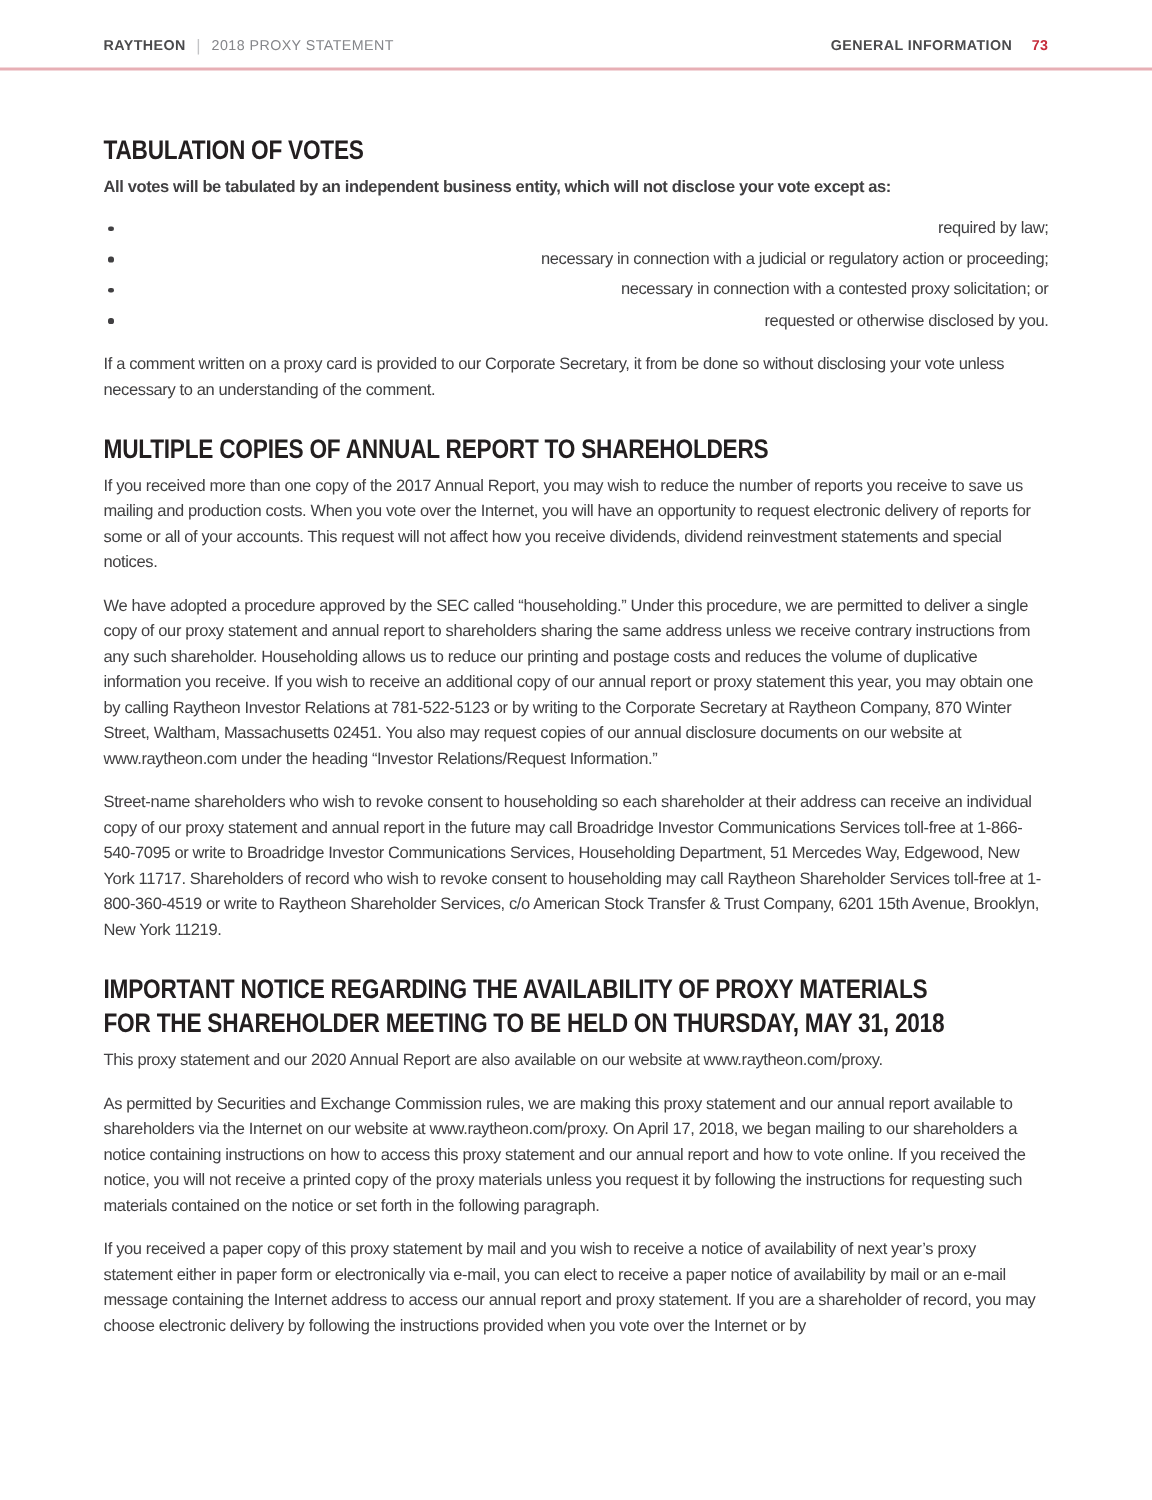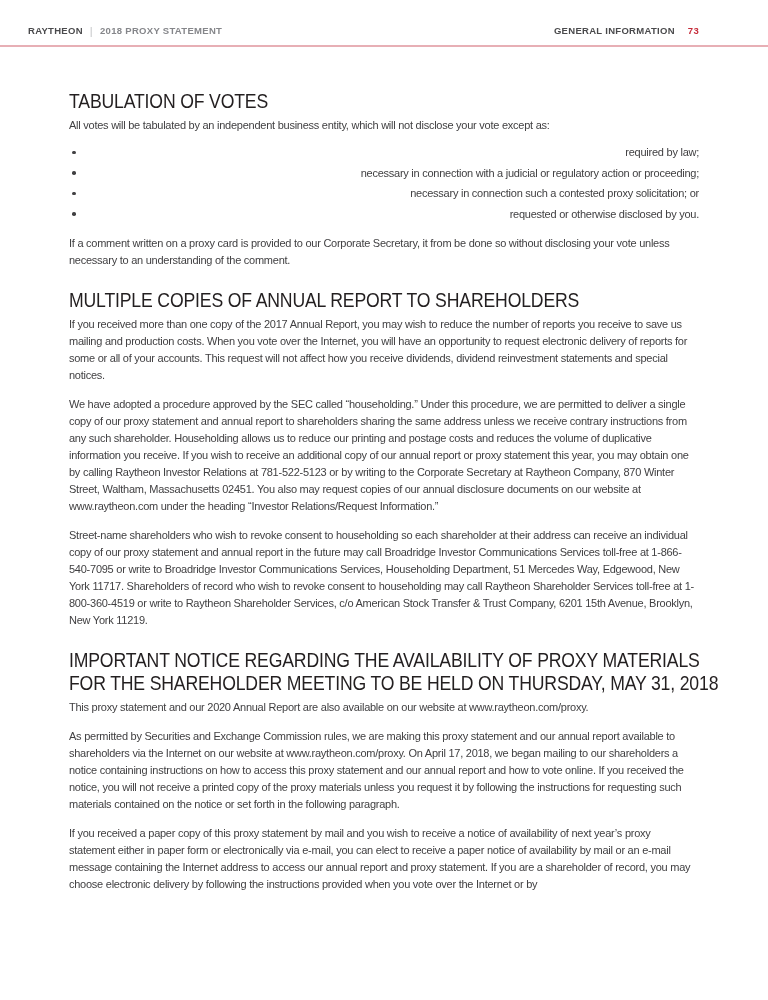--- a/index.html
+++ b/index.html
@@ -10,74 +10,74 @@
     background: #ffffff;
     font-family: "Liberation Sans", sans-serif;
     overflow: hidden;
     box-sizing: border-box;
   }
   
   .runhead {
     position: absolute;
     top: 0; left: 0; right: 0;
     height: 45px;
-    padding: 24px 69px 0 28px;
+    padding: 24px 69px 0 69px;
     box-sizing: border-box;
     display: flex;
     justify-content: space-between;
     align-items: baseline;
   }
   .runhead-rule {
     position: absolute;
     top: 45px; left: 0; right: 0;
     height: 2px;
     background: #e7afb5;
   }
   .rh-left, .rh-right {
     display: flex;
     align-items: baseline;
     gap: 7px;
     font-size: 9.5px;
     letter-spacing: 0.3px;
   }
   .rh-brand { font-weight: bold; color: #4a4a4c; }
   .rh-sep { color: #c3c4c6; font-weight: 300; font-size: 11px; position: relative; top: 0.5px; }
-  .rh-doc { color: #85868a; font-weight: bold; }
+  .rh-doc { color: #85868a; font-weight: normal; }
   .rh-section { font-weight: bold; color: #4a4a4c; margin-left: 22px; }
   .rh-page { font-weight: bold; color: #c62c3a; margin-left: 6px; }
 
   
   .content {
     position: absolute;
     top: 47px; left: 0; right: 0;
     padding: 0 69px;
   }
   .section h2 {
     margin: 19px 0 5px 0;
-    font-size: 21px;
-    font-weight: normal;
+    font-size: 18px;
+    font-weight: bold;
     color: #231f20;
     line-height: 23px;
     letter-spacing: -0.2px;
   }
   .section:first-child h2 { margin-top: 42px; }
   .h-line {
     display: block;
     transform: scaleX(0.84);
     transform-origin: left center;
     white-space: nowrap;
   }
   .section p {
     margin: 0 0 12px 0;
     font-size: 11px;
     line-height: 17px;
     letter-spacing: -0.25px;
     color: #414042;
   }
-  .section p.intro { margin-bottom: 0; }
+  .section p.intro { margin-bottom: 0; font-weight: bold; }
   .bullets {
     list-style: none;
     margin: 10px 0 12px 0;
     padding: 0;
     text-align: right;
   }
   .bullets li {
     position: relative;
     padding-left: 13px;
     margin-bottom: 3.5px;
@@ -117,21 +117,21 @@
   <div class="content">
 
     <div class="section">
       <h2>
         <span class="h-line">TABULATION OF VOTES</span>
       </h2>
       <p class="intro">All votes will be tabulated by an independent business entity, which will not disclose your vote except as:</p>
       <ul class="bullets">
         <li><span class="dot"></span><span>required by law;</span></li>
         <li><span class="dot"></span><span>necessary in connection with a judicial or regulatory action or proceeding;</span></li>
-        <li><span class="dot"></span><span>necessary in connection such a contested proxy solicitation; or</span></li>
+        <li><span class="dot"></span><span>necessary in connection with a contested proxy solicitation; or</span></li>
         <li><span class="dot"></span><span>requested or otherwise disclosed by you.</span></li>
       </ul>
       <p>If a comment written on a proxy card is provided to our Corporate Secretary, it from be done so without disclosing your vote unless necessary to an understanding of the comment.</p>
     </div>
 
     <div class="section">
       <h2>
         <span class="h-line">MULTIPLE COPIES OF ANNUAL REPORT TO SHAREHOLDERS</span>
       </h2>
       <p>If you received more than one copy of the 2017 Annual Report, you may wish to reduce the number of reports you receive to save us mailing and production costs. When you vote over the Internet, you will have an opportunity to request electronic delivery of reports for some or all of your accounts. This request will not affect how you receive dividends, dividend reinvestment statements and special notices.</p>

